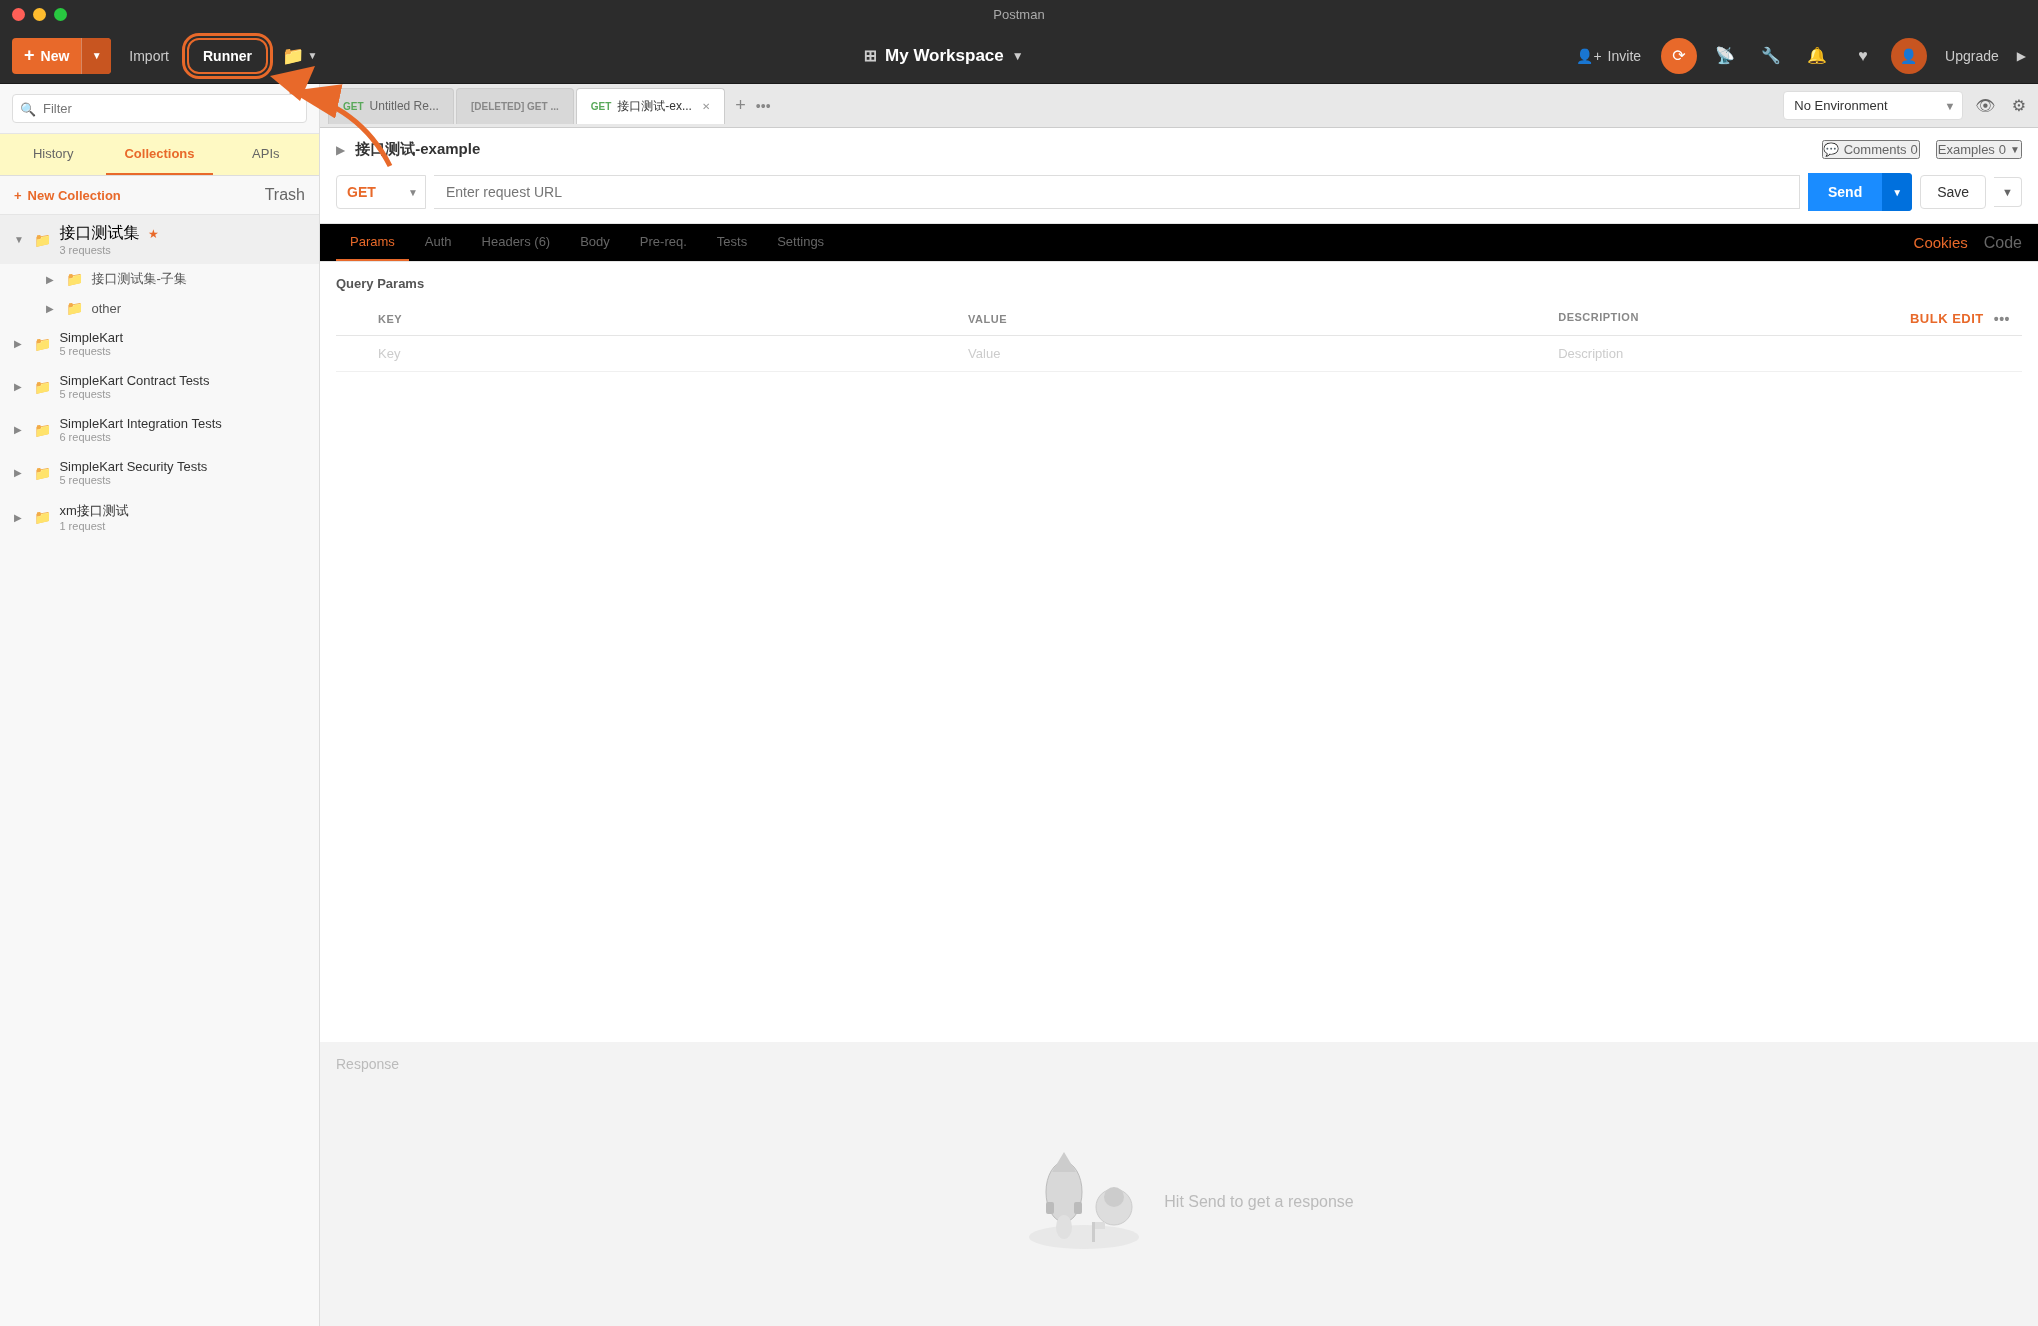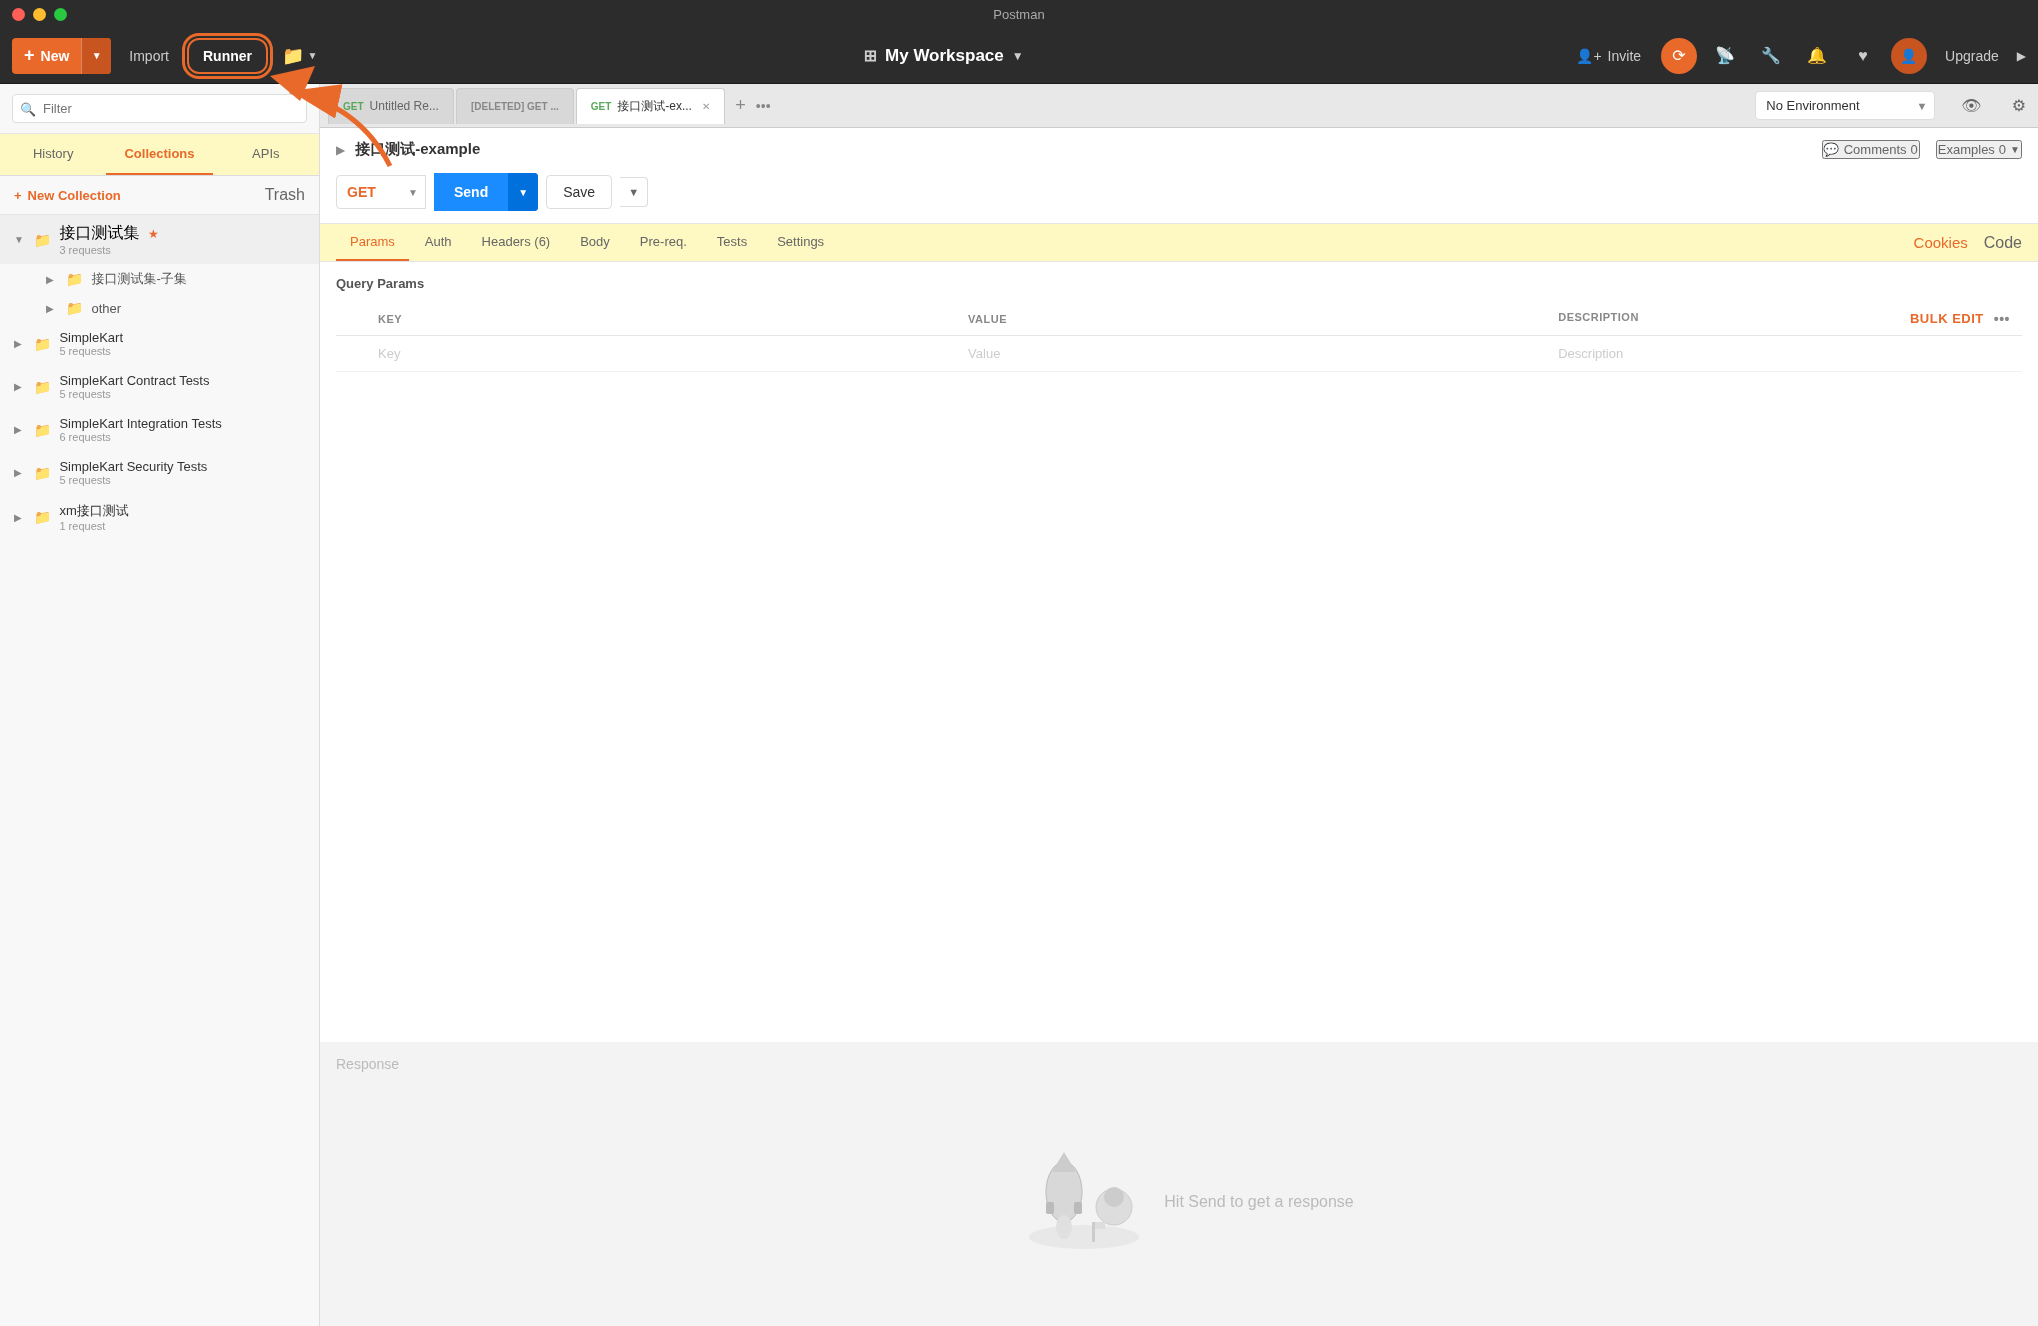--- a/index.html
+++ b/index.html
@@ -135,21 +135,21 @@
       background: #d8d8d8; color: #666; gap: 6px; border: 1px solid #ccc; border-bottom: none;
       white-space: nowrap; max-width: 160px; overflow: hidden;
     }
     .tab.active { background: white; color: #333; }
     .tab-method { font-size: 10px; font-weight: 700; }
     .tab-method.get { color: #59a85a; }
     .tab-method.get-deleted { color: #888; }
     .tab-close { font-size: 10px; color: #999; cursor: pointer; margin-left: 4px; }
     .tab-add { background: transparent; border: none; font-size: 18px; color: #888; cursor: pointer; padding: 0 8px; }
     .tab-more { background: transparent; border: none; font-size: 14px; color: #888; cursor: pointer; }
-    .tabs-right { margin-left: auto; display: flex; gap: 22px; }
+    .tabs-right { margin-left: auto; display: flex; gap: 8px; }
     .env-select {
       padding: 6px 28px 6px 10px; border: 1px solid #ddd; border-radius: 4px;
       font-size: 13px; background: white; color: #333; appearance: none; cursor: pointer;
       min-width: 180px;
     }
     .env-wrapper { position: relative; }
     .env-caret { position: absolute; right: 8px; top: 50%; transform: translateY(-50%); color: #888; font-size: 11px; pointer-events: none; }
     .icon-btn-flat { background: transparent; border: none; cursor: pointer; color: #666; font-size: 16px; padding: 4px; }
 
     
@@ -179,21 +179,21 @@
     }
     .send-main { padding: 0 20px; }
     .send-dropdown { width: 30px; display: flex; align-items: center; justify-content: center; background: #0070dd; height: 100%; border-radius: 0 4px 4px 0; }
     .save-btn {
       padding: 8px 16px; background: white; border: 1px solid #ddd;
       font-size: 14px; color: #333; cursor: pointer; border-radius: 4px;
     }
     .save-dropdown { padding: 8px 8px; background: white; border: 1px solid #ddd; border-left: none; font-size: 11px; color: #666; cursor: pointer; border-radius: 0 4px 4px 0; }
 
     
-    .req-tabs { display: flex; padding: 0 16px; background: #fef9c3; border-bottom: 1px solid #e5e5e5; gap: 2px; }
+    .req-tabs { display: flex; padding: 0 16px; background: #000000; border-bottom: 1px solid #e5e5e5; gap: 2px; }
     .req-tab {
       padding: 10px 14px; font-size: 13px; color: #666; cursor: pointer;
       border-bottom: 2px solid transparent;
     }
     .req-tab.active { color: #e8692a; border-bottom: 2px solid #e8692a; }
     .req-tab-right { margin-left: auto; display: flex; align-items: center; gap: 16px; }
     .cookies-link { font-size: 15px; color: #e8692a; cursor: pointer; }
     .code-link { font-size: 16px; color: #666; cursor: pointer; }
 
     
@@ -450,20 +450,21 @@
         <div class="method-wrapper">
           <select class="method-select">
             <option>GET</option>
             <option>POST</option>
             <option>PUT</option>
             <option>DELETE</option>
             <option>PATCH</option>
           </select>
           <span class="method-caret">▼</span>
         </div>
+        <input class="url-input" type="text" placeholder="Enter request URL" style="">
         <div class="send-btn">
           <span class="send-main">Send</span>
           <div class="send-dropdown">
             <span style="font-size:10px;color:white;">▼</span>
           </div>
         </div>
         <button class="save-btn">Save</button>
         <button class="save-dropdown">▼</button>
       </div>
     </div>

